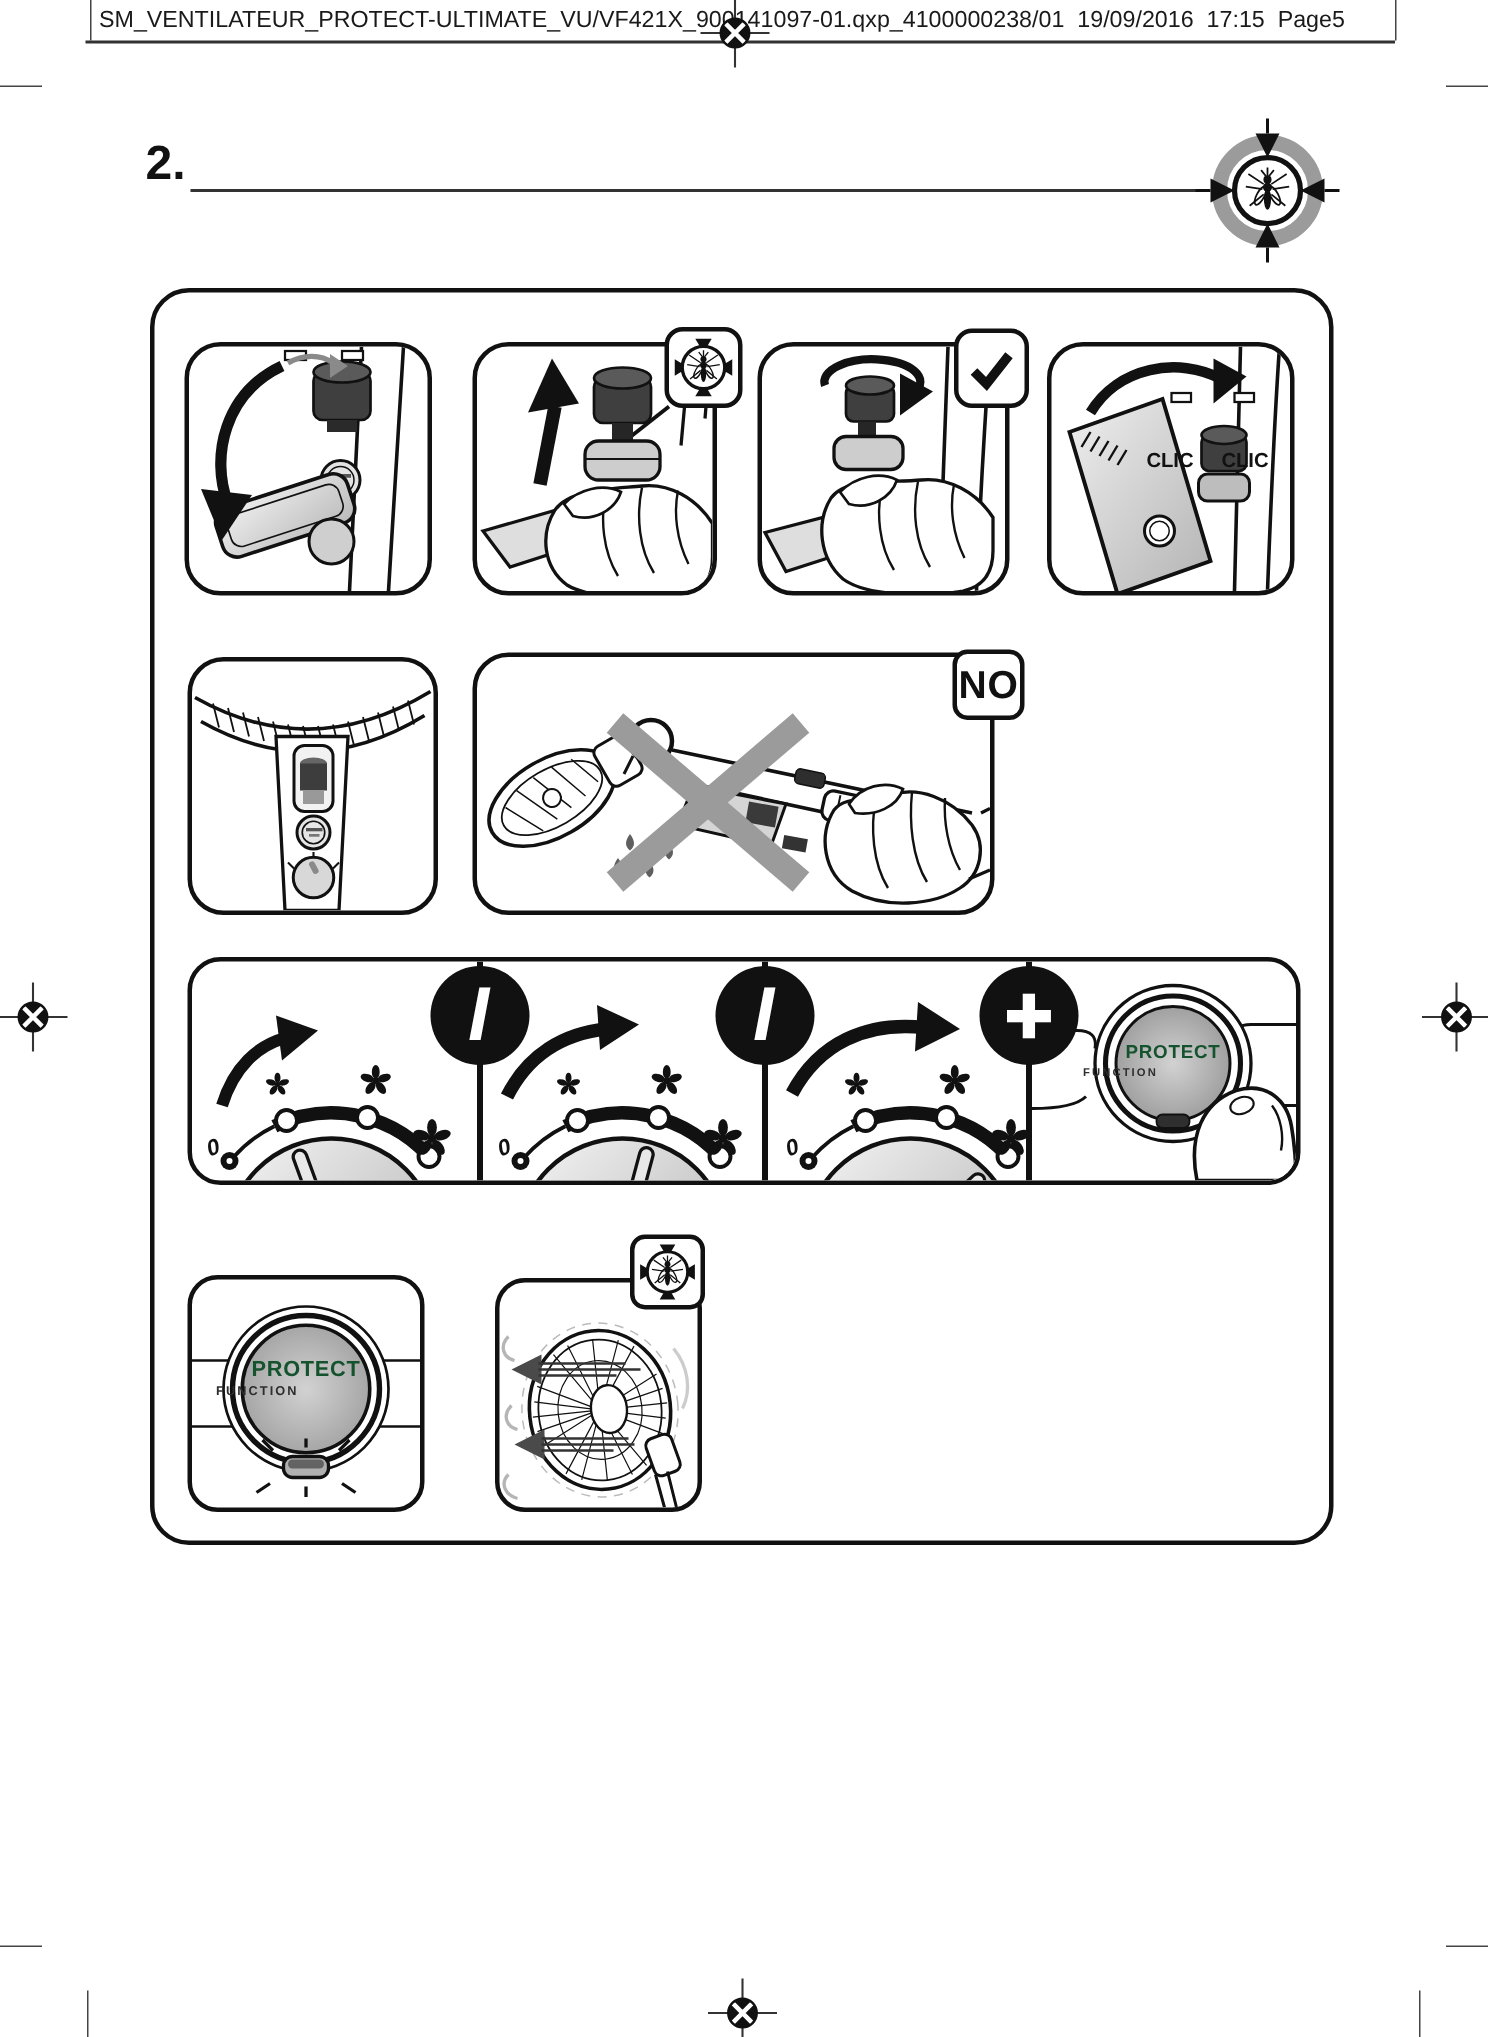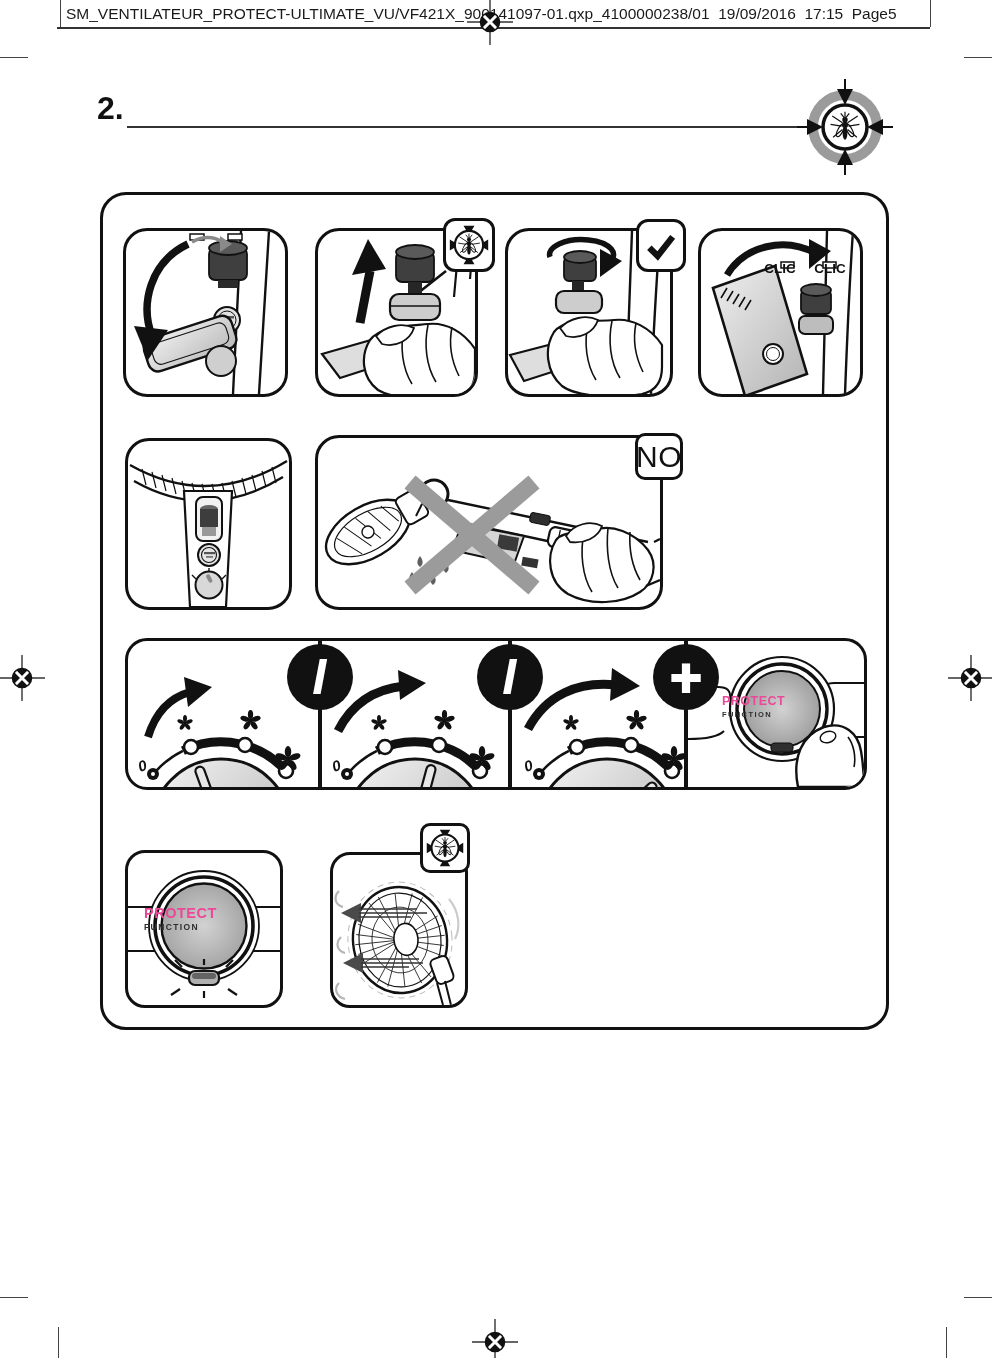--- a/index.html
+++ b/index.html
@@ -15,26 +15,26 @@
   .main-frame{position:absolute;left:100px;top:192px;width:789px;height:838px;box-sizing:border-box;
               border:3px solid #111;border-radius:26px;background:#fff;}
   .header-text{position:absolute;left:66px;top:5px;font-size:15.5px;white-space:pre;color:#1a1a1a;}
   .title-num{position:absolute;left:97px;top:90px;font-size:32px;font-weight:bold;color:#111;}
   .sep-circle{position:absolute;width:66px;height:66px;border-radius:50%;background:#111;color:#fff;
               display:flex;align-items:center;justify-content:center;z-index:5;
               font-weight:900;font-size:44px;-webkit-text-stroke:2.2px #fff;}
   .divider{position:absolute;width:4px;background:#111;z-index:4;}
   .dial-zero{position:absolute;font-size:15px;font-weight:bold;font-style:italic;
              transform:rotate(-18deg);z-index:5;}
-  .btn-label1{position:absolute;width:120px;text-align:left;font-weight:bold;letter-spacing:.5px;
-              color:#ec4899;z-index:5;}
+  .btn-label1{position:absolute;width:120px;text-align:center;font-weight:bold;letter-spacing:.5px;
+              color:#14532d;z-index:5;}
   .btn-label2{position:absolute;width:120px;font-weight:bold;letter-spacing:1.4px;
               color:#2e2e2e;z-index:5;}
-  .clic{position:absolute;width:44px;text-align:center;font-size:13.5px;font-weight:bold;z-index:5;}
-  .no-label{font-size:30px;font-weight:normal;letter-spacing:.5px;}
+  .clic{position:absolute;width:44px;text-align:center;font-size:13.5px;font-weight:bold;z-index:5;margin-top:38px;}
+  .no-label{font-size:26px;font-weight:bold;letter-spacing:.5px;}
 </style>
 </head>
 <body>
 
 <div class="page">
 
   <svg width="0" height="0" style="position:absolute" aria-hidden="true">
     <defs>
       <symbol id="mosq" viewBox="-20 -20 40 40">
         <g stroke="#111" fill="none" stroke-width="1.4">

